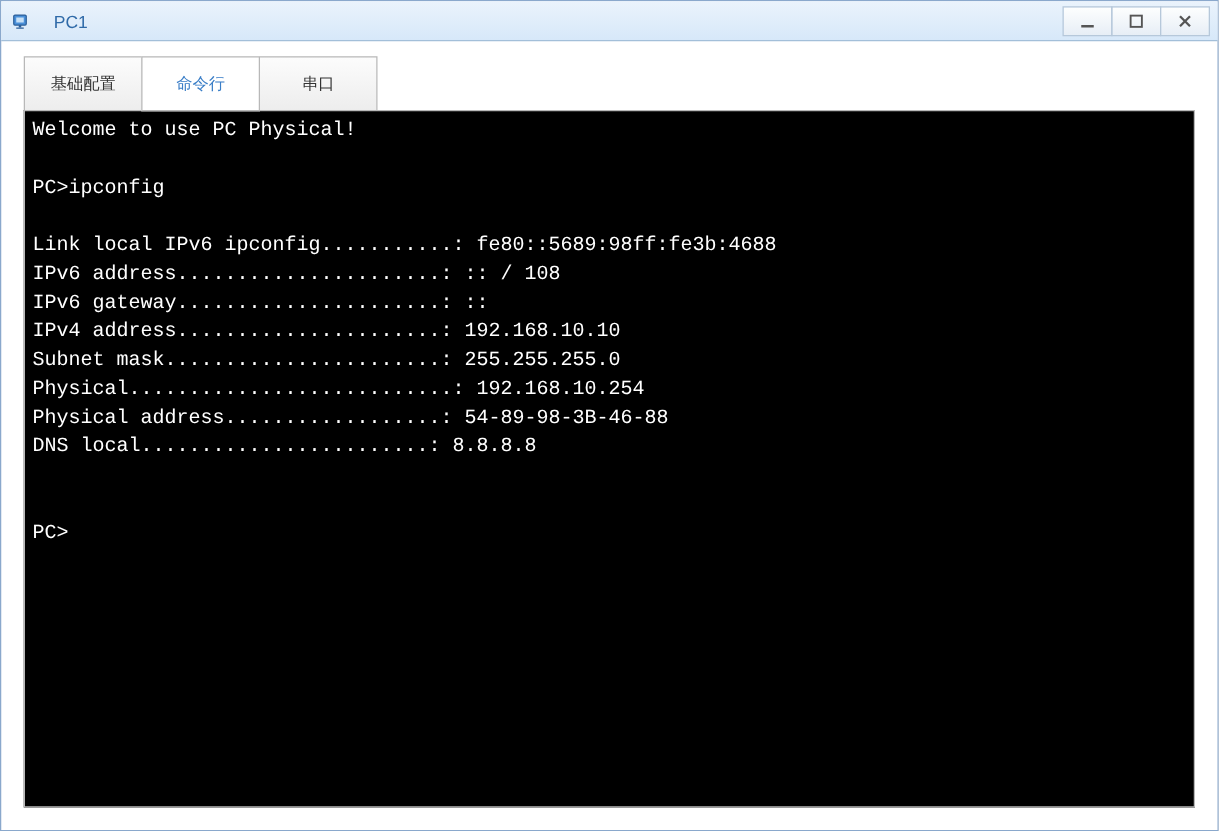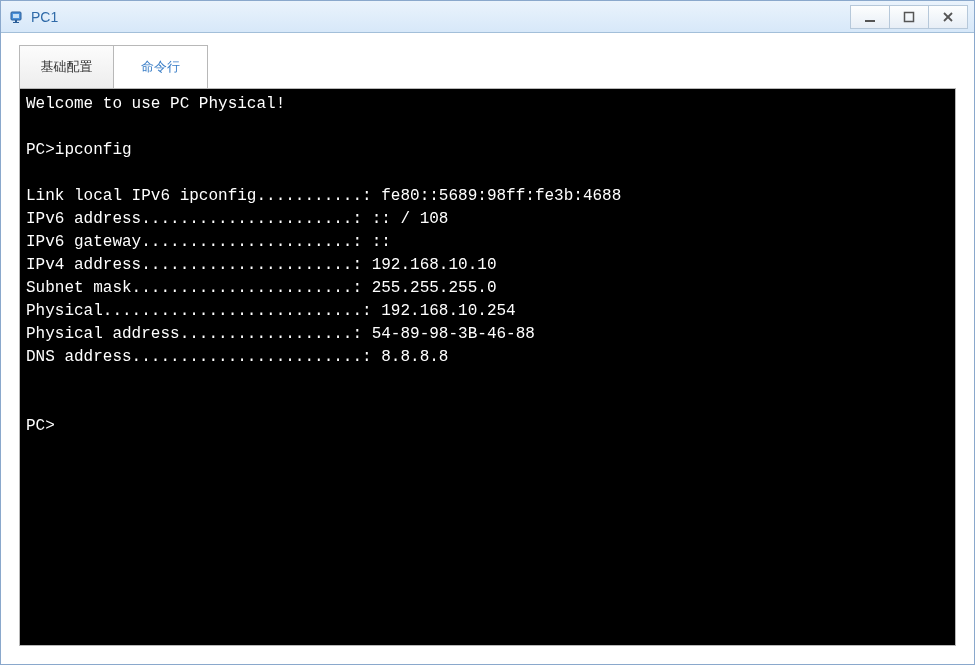--- a/index.html
+++ b/index.html
@@ -27,21 +27,21 @@
       background: linear-gradient(to bottom, #eaf3fc, #d7e8f9);
       border-bottom: 1px solid #a3bfd9;
       display: flex;
       align-items: center;
       justify-content: space-between;
       padding: 0 6px 0 8px;
     }
     .titlebar-left {
       display: flex;
       align-items: center;
-      gap: 6px;
+      gap: 18px;
     }
     .app-icon {
       width: 16px;
       height: 16px;
       display: inline-block;
     }
     .title-text {
       color: #2f6aa8;
       font-size: 14px;
       font-weight: normal;
@@ -150,31 +150,34 @@
   </div>
 
   <div class="content-area">
     <div class="tabs">
       <div class="tab">
         <span>基础配置</span>
       </div>
       <div class="tab active">
         <span>命令行</span>
       </div>
+      <div class="tab">
+        <span>串口</span>
+      </div>
     </div>
 
     <div class="terminal"><span>Welcome to use PC Physical!</span>
 
 <span>PC&gt;ipconfig</span>
 
 <span>Link local IPv6 ipconfig...........: fe80::5689:98ff:fe3b:4688</span>
 <span>IPv6 address......................: :: / 108</span>
 <span>IPv6 gateway......................: ::</span>
 <span>IPv4 address......................: 192.168.10.10</span>
 <span>Subnet mask.......................: 255.255.255.0</span>
 <span>Physical...........................: 192.168.10.254</span>
 <span>Physical address..................: 54-89-98-3B-46-88</span>
-<span>DNS address........................: 8.8.8.8</span>
+<span>DNS local........................: 8.8.8.8</span>
 
 
 <span>PC&gt;</span></div>
   </div>
 </div>
 
 </body></html>

